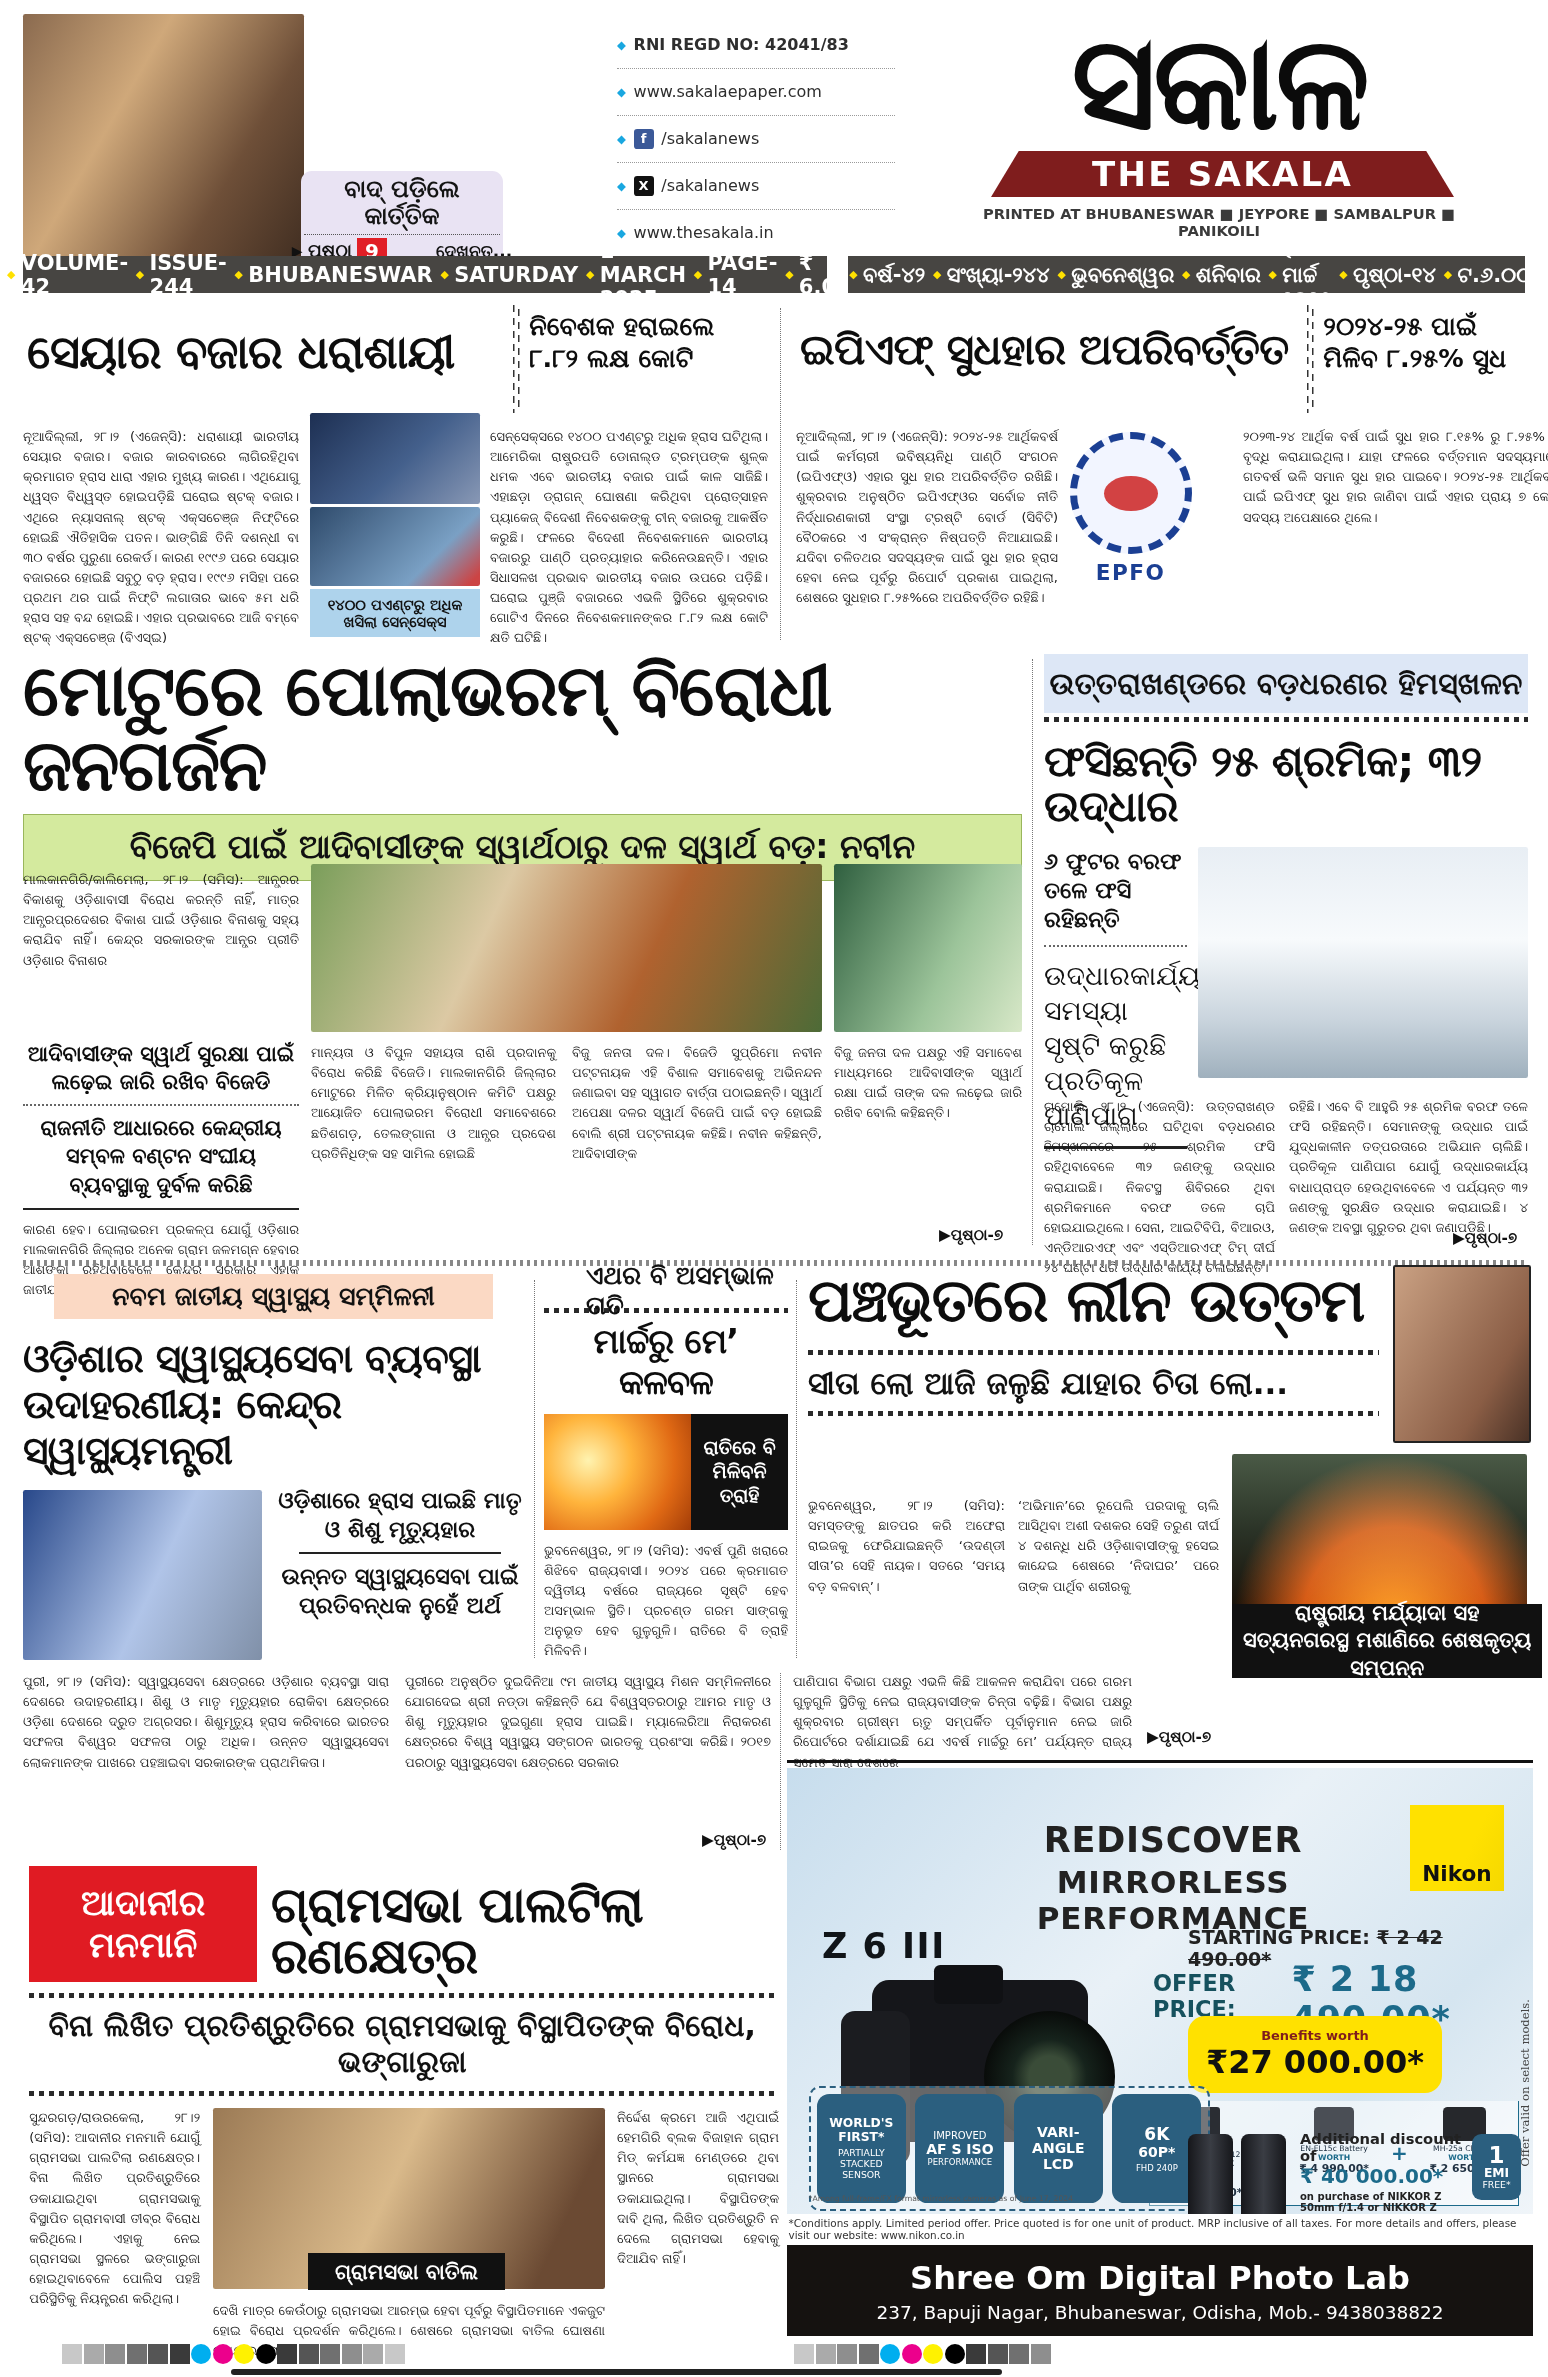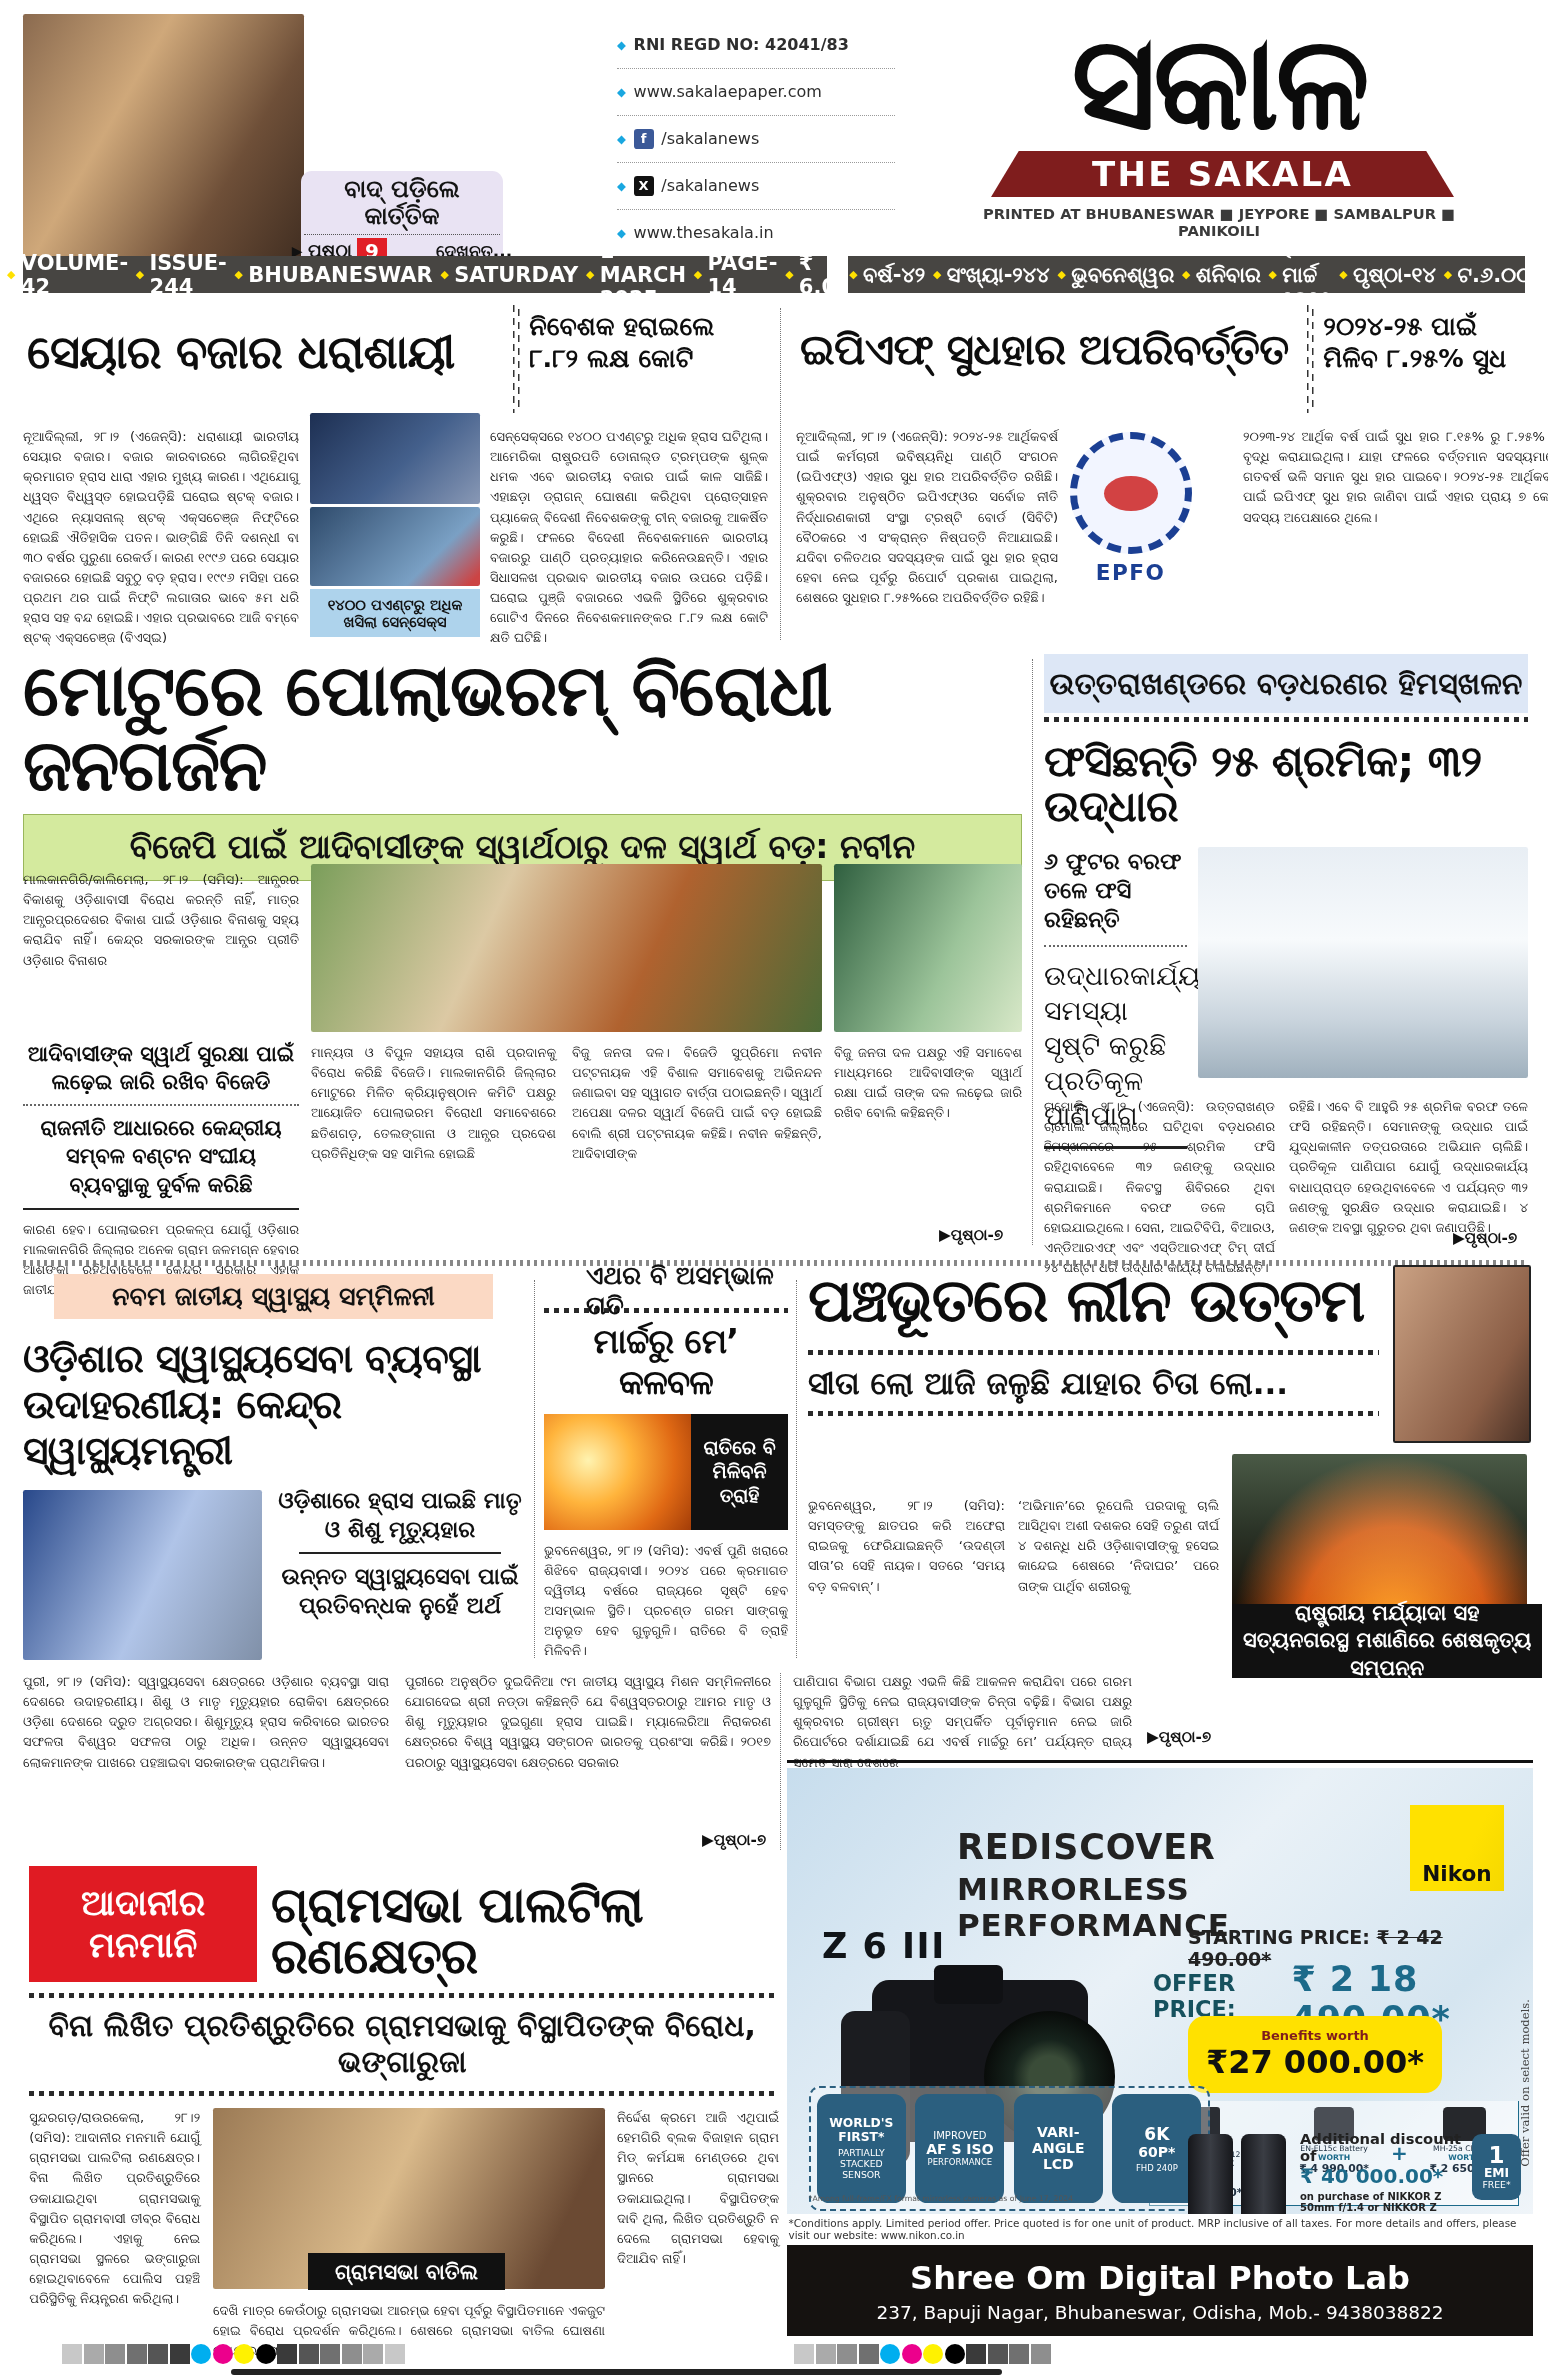--- a/index.html
+++ b/index.html
@@ -257,21 +257,21 @@
     <div class="capbox" style="position:absolute;left:285px;top:393px;width:197px;height:37px;font-size:21px;">
       <span>ଗ୍ରାମସଭା ବାତିଲ</span>
     </div>
     <div class="abs jtext" style="left:594px;top:248px;width:162px;height:247px;">ନିର୍ଦ୍ଦେଶ କ୍ରମେ ଆଜି ଏଥିପାଇଁ ହେମଗିରି ବ୍ଲକ ବିଜାହାନ ଗ୍ରାମ ମିଡ୍ କର୍ମଯଜ୍ଞ ମେଣ୍ଡରେ ଥିବା ସ୍ଥାନରେ ଗ୍ରାମସଭା ଡକାଯାଇଥିଲା। ବିସ୍ଥାପିତଙ୍କ ଦାବି ଥିଲା, ଲିଖିତ ପ୍ରତିଶ୍ରୁତି ନ ଦେଲେ ଗ୍ରାମସଭା ହେବାକୁ ଦିଆଯିବ ନାହିଁ।</div>
     <div class="abs jtext" style="left:190px;top:441px;width:392px;height:54px;">ଦେଖି ମାତ୍ର କେଉଁଠାରୁ ଗ୍ରାମସଭା ଆରମ୍ଭ ହେବା ପୂର୍ବରୁ ବିସ୍ଥାପିତମାନେ ଏକଜୁଟ ହୋଇ ବିରୋଧ ପ୍ରଦର୍ଶନ କରିଥିଲେ। ଶେଷରେ ଗ୍ରାମସଭା ବାତିଲ ଘୋଷଣା କରାଯାଇଥିଲା।</div>
   </div>
 
   <div class="abs" style="left:787px;top:1760px;width:746px;height:586px;">
     <div style="border-top:3.1px solid #111;"></div>
     <div style="position:relative;margin-top:4.6px;height:446px;background:linear-gradient(135deg,#c7dded,#e9f1f7 45%,#d5e5f0 75%,#f0f5f9);overflow:hidden;">
-      <div class="abs" style="left:170px;top:59px;width:432px;color:#222;">
+      <div class="abs" style="left:170px;top:52px;width:432px;text-align:center;color:#222;">
         <div style="font-weight:900;font-size:35px;letter-spacing:0.8px;">REDISCOVER</div>
         <div style="font-weight:900;font-size:31px;letter-spacing:0.8px;margin-top:4.6px;">MIRRORLESS PERFORMANCE</div>
       </div>
       <div class="abs" style="left:623px;top:37px;width:94px;height:86px;background:linear-gradient(115deg,#ffe100 60%,#f5d800),repeating-linear-gradient(65deg,transparent 0 10.8px,rgba(255,255,255,.8) 10.8px 14px);display:flex;align-items:flex-end;justify-content:center;">
         <span style="font-weight:900;font-size:21.6px;color:#111;padding-bottom:4.6px;">Nikon</span>
       </div>
       <div class="abs" style="left:35px;top:158px;font-weight:900;font-size:35px;color:#101418;letter-spacing:1.5px;">Z 6 III</div>
       <div class="abs" style="left:54px;top:197px;width:278px;height:231px;">
         <div style="position:absolute;left:31px;top:15.4px;width:216px;height:162px;background:#15161a;border-radius:17px;"></div>
         <div style="position:absolute;left:0px;top:46px;width:69px;height:154px;background:#1b1c20;border-radius:14px;"></div>

